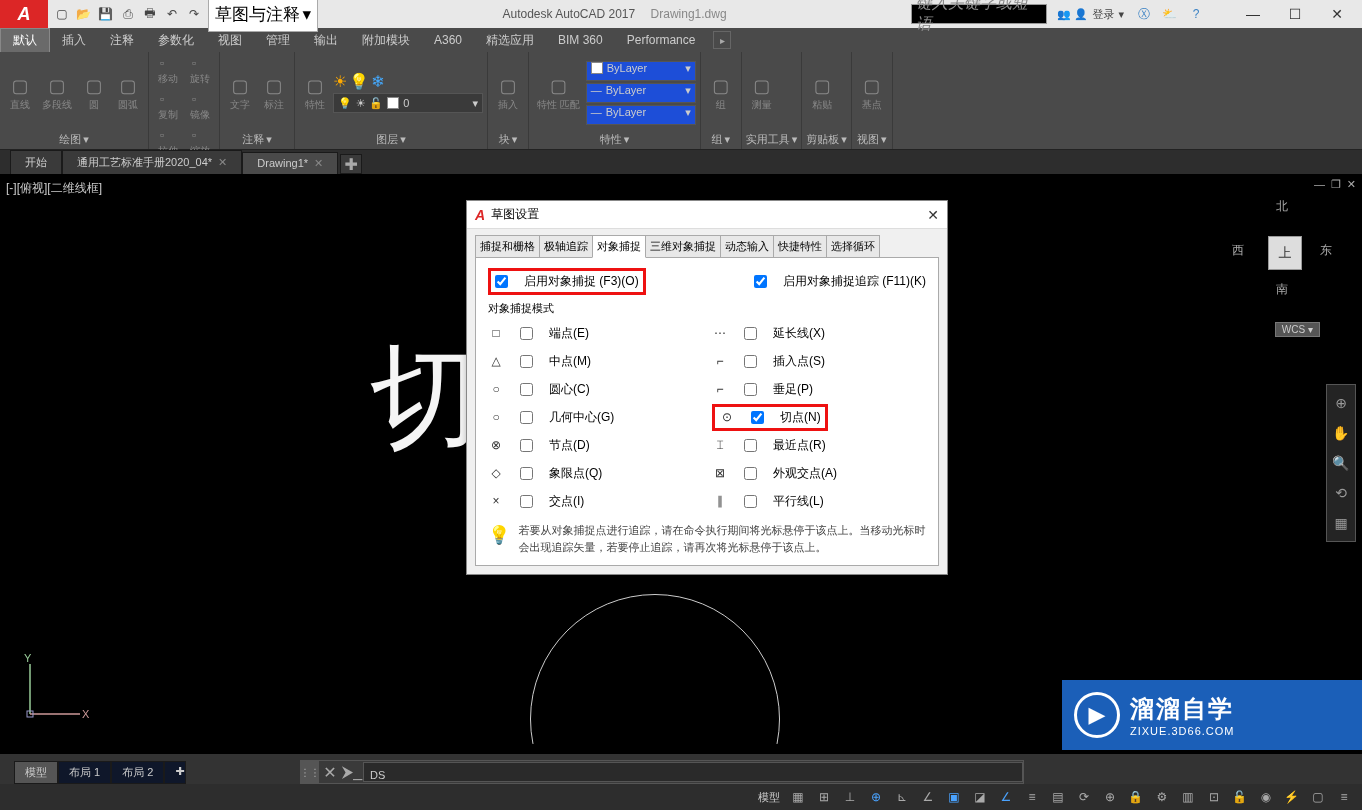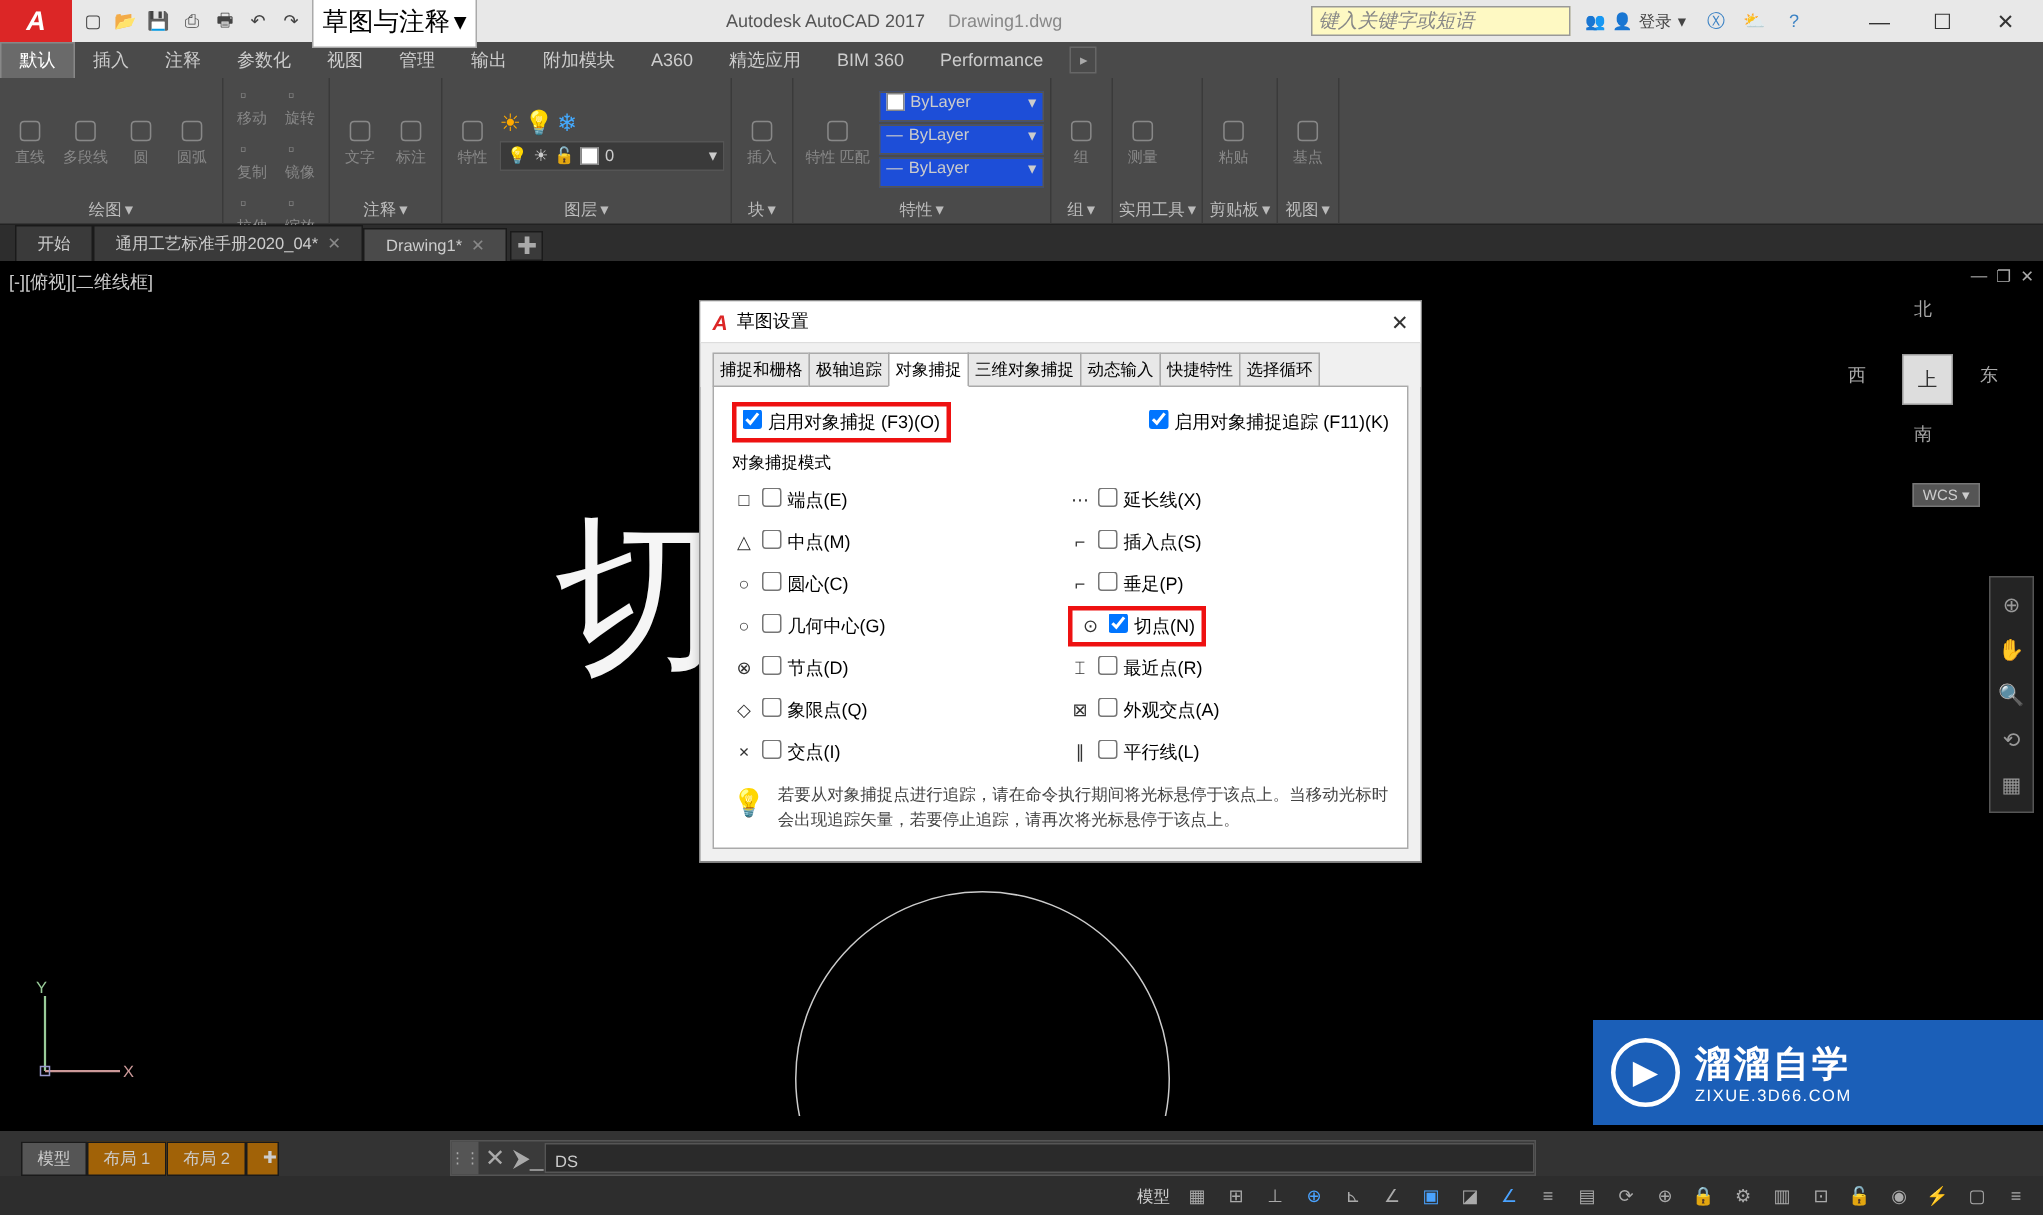--- a/index.html
+++ b/index.html
@@ -6,21 +6,21 @@
 body { width: 1362px; height: 810px; background: #333; overflow: hidden; position: relative; }
 
 
 .title-bar { height: 28px; background: #e8e8e8; display: flex; align-items: center; font-size: 11px; }
 .app-icon { width: 48px; height: 28px; background: #dc2626; color: #fff; display: flex; align-items: center; justify-content: center; font-weight: bold; font-size: 18px; font-style: italic; }
 .qat { display: flex; gap: 2px; margin-left: 4px; }
 .qat-btn { width: 20px; height: 20px; display: flex; align-items: center; justify-content: center; cursor: pointer; color: #444; font-size: 12px; }
 .qat-dd { display: flex; align-items: center; margin-left: 4px; padding: 0 6px; height: 36px; border: 1px solid #aaa; background: #fff; font-size: 17px; min-width: 110px; }
 .title-center { flex: 1; text-align: center; color: #555; font-size: 12px; }
 .title-center .fn { color: #888; margin-left: 12px; }
-.title-search { width: 173px; height: 20px; background: #fef9c3; border: 1px solid #999; margin-right: 6px; color: #888; font-style: italic; font-size: 13px; padding: 0 4px; display: flex; align-items: center; }
+.title-search { width: 136px; height: 20px; background: #000000; border: 1px solid #999; margin-right: 6px; color: #888; font-style: italic; font-size: 16px; padding: 0 4px; display: flex; align-items: center; }
 .title-right { display: flex; align-items: center; gap: 6px; margin-right: 4px; }
 .title-login { display: flex; align-items: center; gap: 4px; font-size: 11px; color: #444; padding: 0 4px; }
 .win-controls { display: flex; margin-left: 20px; }
 .win-btn { width: 42px; height: 24px; display: flex; align-items: center; justify-content: center; cursor: pointer; font-size: 14px; color: #333; }
 
 
 .menu-row { height: 24px; background: #4a4a4a; display: flex; align-items: center; font-size: 12px; }
 .menu-tab { padding: 0 12px; height: 24px; display: flex; align-items: center; color: #ccc; cursor: pointer; }
 .menu-tab.active { background: #6a6a6a; color: #fff; border: 1px solid #888; border-bottom: none; }
 .menu-extra { width: 18px; height: 18px; border: 1px solid #666; margin-left: 6px; display: flex; align-items: center; justify-content: center; color: #aaa; font-size: 10px; }
@@ -63,21 +63,21 @@
 
 .dialog { position: absolute; top: 200px; left: 466px; width: 482px; background: #f0f0f0; border: 1px solid #888; box-shadow: 2px 2px 8px rgba(0,0,0,0.4); font-size: 12px; }
 .dlg-title { height: 28px; background: #fff; display: flex; align-items: center; padding: 0 8px; border-bottom: 1px solid #ddd; }
 .dlg-title-icon { color: #dc2626; font-weight: bold; font-style: italic; margin-right: 6px; font-size: 14px; }
 .dlg-close { margin-left: auto; cursor: pointer; font-size: 14px; color: #333; }
 .dlg-tabs { display: flex; padding: 6px 8px 0 8px; background: #f0f0f0; }
 .dlg-tab { padding: 3px 4px; border: 1px solid #aaa; background: #e8e8e8; margin-right: -1px; cursor: pointer; font-size: 11px; font-family: Liberation Mono, monospace; }
 .dlg-tab.active { background: #fff; border-bottom: 1px solid #fff; position: relative; z-index: 1; }
 .dlg-body { background: #fff; margin: 0 8px 8px 8px; border: 1px solid #aaa; padding: 10px 12px; margin-top: -1px; }
 .dlg-row { display: flex; align-items: center; margin-bottom: 6px; }
-.dlg-chk { display: flex; align-items: flex-start; gap: 4px; }
+.dlg-chk { display: flex; align-items: center; gap: 16px; }
 .dlg-chk input { margin: 0; }
 .red-box { border: 3px solid #e11; padding: 2px 4px; display: inline-flex; }
 .fieldset-label { font-size: 11px; margin: 2px 0 6px 0; }
 .snap-grid { display: flex; gap: 10px; }
 .snap-col { flex: 1; display: flex; flex-direction: column; gap: 6px; }
 .snap-item { display: flex; align-items: center; gap: 6px; height: 22px; }
 .snap-sym { width: 16px; height: 16px; display: flex; align-items: center; justify-content: center; font-size: 12px; color: #333; }
 .snap-btns { display: flex; flex-direction: column; gap: 4px; margin-left: 6px; }
 .snap-btns button { width: 70px; height: 22px; font-size: 11px; background: #e8e8e8; border: 1px solid #999; cursor: pointer; }
 .tip-row { display: flex; gap: 8px; margin-top: 10px; font-size: 11px; color: #444; line-height: 1.5; }
@@ -95,21 +95,21 @@
 .wm-url { font-size: 11px; letter-spacing: 1px; }
 
 
 .cmdline { position: absolute; bottom: 26px; left: 300px; height: 24px; display: flex; align-items: center; background: #3a3a3a; border: 1px solid #555; }
 .cmd-handle { width: 18px; height: 22px; background: #555; display: flex; align-items: center; justify-content: center; color: #aaa; font-size: 10px; }
 .cmd-x { width: 22px; color: #aaa; text-align: center; }
 .cmd-input { width: 660px; height: 20px; background: #2a2a2a; border: 1px solid #555; color: #ccc; font-size: 11px; padding: 0 6px; display: flex; align-items: flex-end; }
 
 
 .bottom-tabs { position: absolute; bottom: 26px; left: 14px; display: flex; gap: 0; }
-.b-tab { padding: 3px 10px; background: #a16207; color: #ccc; font-size: 11px; border: 1px solid #1a1a1a; cursor: pointer; }
+.b-tab { padding: 3px 10px; background: #0f172a; color: #ccc; font-size: 11px; border: 1px solid #1a1a1a; cursor: pointer; }
 .b-tab.active { background: #555; }
 .b-tab-add { width: 20px; text-align: center; }
 
 
 .status { position: absolute; bottom: 0; left: 0; right: 0; height: 26px; background: #2d2d2d; display: flex; align-items: center; justify-content: flex-end; padding: 0 6px; gap: 2px; }
 .status-btn { width: 24px; height: 22px; display: flex; align-items: center; justify-content: center; color: #aaa; font-size: 12px; cursor: pointer; }
 .status-btn.active { color: #4aa3ff; }
 .status-txt { color: #ccc; font-size: 11px; padding: 0 4px; }
 </style>
 </head>

